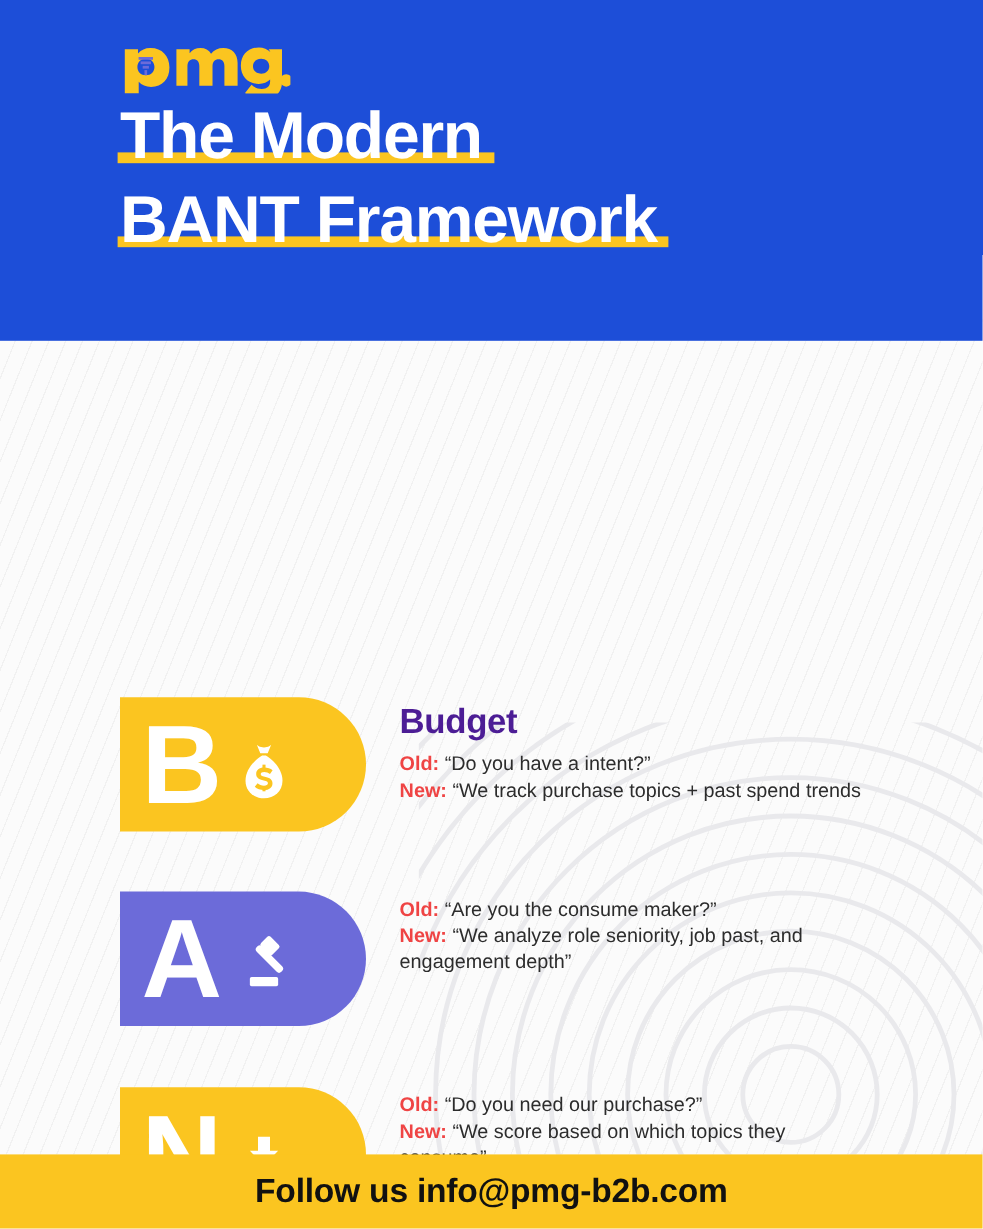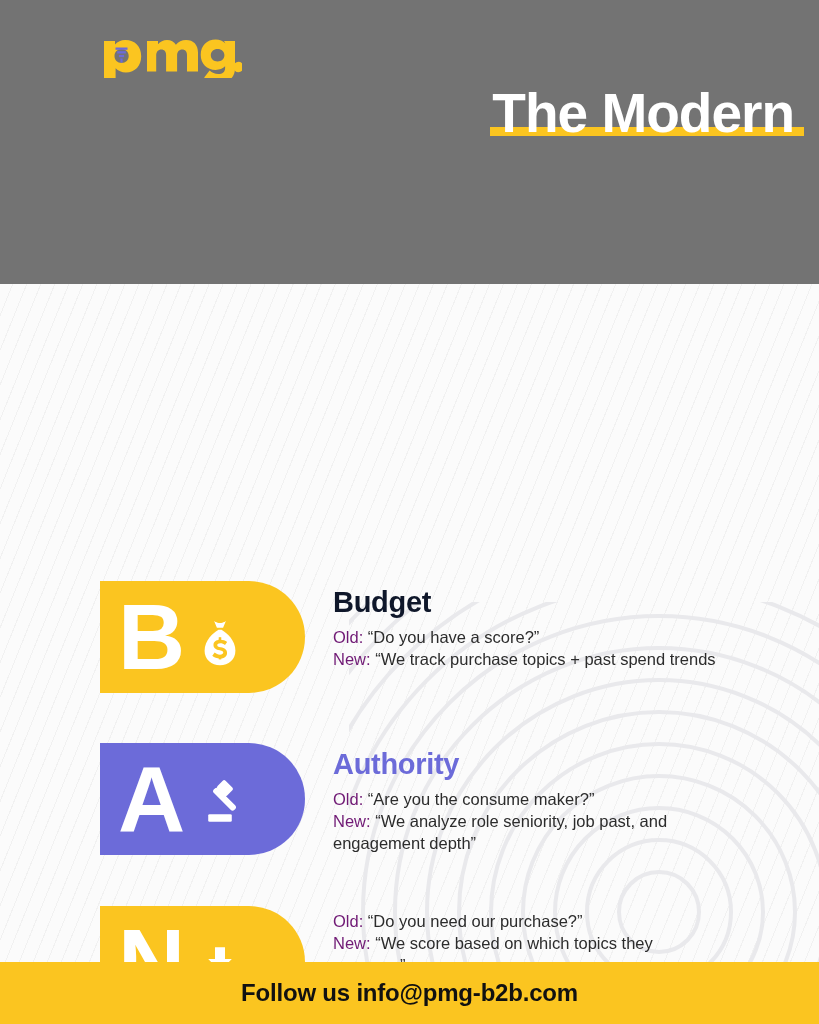--- a/index.html
+++ b/index.html
@@ -38,23 +38,22 @@
     position:absolute;
     left:0;top:252px;width:819px;height:710px;
     overflow:hidden;
   }
   .bg-rings svg{position:absolute;right:-150px;bottom:-260px;}
 
   
   .header{
     position:relative;z-index:3;
     height:252px;
-    background:#737373;
+    background:#1d4ed8;
     padding:16px;
-    text-align:right;
   }
   .logo{
     position:absolute;left:100px;top:28px;
     display:flex;align-items:flex-end;
     height:50px;
   }
   .logo svg{display:block;}
   .title-block{
     position:absolute;left:98px;top:82px;
     width:700px;
@@ -131,40 +130,40 @@
     padding-top:4px;
     flex:1 1 auto;
   }
   .row-title{
     font-size:29px;
     font-weight:bold;
     line-height:34px;
     margin:0 0 7px 0;
     letter-spacing:-0.3px;
   }
-  .row-title.yellow{color:#0f172a;}
+  .row-title.yellow{color:#4c1d95;}
   .row-title.purple{color:#6c6bd9;}
   .row-body{
     font-size:16.5px;
     line-height:22px;
     color:#2c2c2c;
     max-width:392px;
   }
-  .row-body .lbl{font-weight:normal;color:#701a75;}
+  .row-body .lbl{font-weight:bold;color:#ef4444;}
 
   
   .footer{
     position:absolute;z-index:3;
     left:0;bottom:0;
     width:819px;height:62px;
     background:#fbc520;
     display:flex;align-items:center;justify-content:center;
   }
   .footer-text{
-    font-size:24px;
+    font-size:28px;
     font-weight:bold;
     color:#111111;
     letter-spacing:-0.2px;
   }
 </style>
 </head>
 <body>
 
 <div class="page">
 
@@ -220,20 +219,26 @@
       </svg>
     </div>
 
     <div class="title-block">
       <div class="title-row">
         <div class="title-line">
           <span class="rule"></span>
           <span class="txt">The Modern</span>
         </div>
       </div>
+      <div class="title-row">
+        <div class="title-line">
+          <span class="rule"></span>
+          <span class="txt">BANT Framework</span>
+        </div>
+      </div>
     </div>
   </div>
 
   <div class="main">
 
     <div class="row row-1">
       <div class="badge yellow">
         <div class="badge-letter">B</div>
         <div class="badge-icon">
           <svg width="58" height="58" viewBox="0 0 64 64" aria-hidden="true">
@@ -244,42 +249,41 @@
               <rect x="30.6" y="45" width="2.8" height="4"></rect>
               <path d="M32 27.2 c-4.4 0 -7.2 2.3 -7.2 5.8 c0 3.3 2.4 5 7 6 c2.9 .6 3.8 1.3 3.8 2.5 c0 1.4 -1.4 2.3 -3.6 2.3 c-2.4 0 -4.3 -.9 -5.9 -2.3 l-2.6 3.4 c2.1 1.9 5.1 3 8.5 3 c4.8 0 7.8 -2.4 7.8 -6.1 c0 -3.4 -2.3 -5.1 -7.1 -6.1 c-2.8 -.6 -3.7 -1.2 -3.7 -2.4 c0 -1.2 1.2 -2 3.2 -2 c2.1 0 3.8 .7 5.3 1.9 l2.4 -3.5 c-1.9 -1.5 -4.5 -2.5 -7.9 -2.5 Z"></path>
             </g>
           </svg>
         </div>
       </div>
       <div class="content">
         <div class="row-title yellow">Budget</div>
         <div class="row-body">
           <span class="lbl">Old:</span>
-          <span>“Do you have a score?”</span><br>
+          <span>“Do you have a intent?”</span><br>
           <span class="lbl">New:</span>
           <span>“We track purchase topics + past spend trends</span>
         </div>
       </div>
     </div>
 
     <div class="row row-2">
       <div class="badge purple">
         <div class="badge-letter">A</div>
         <div class="badge-icon">
           <svg width="58" height="58" viewBox="0 0 64 64" aria-hidden="true">
             <g fill="#ffffff">
               <rect x="30" y="6" width="15" height="12.5" rx="2.2" transform="rotate(45 37.5 12.2)"></rect>
               <rect x="21" y="21" width="32" height="7" rx="3" transform="rotate(45 37 24.5)"></rect>
               <rect x="19" y="41" width="26" height="8.5" rx="1.6"></rect>
             </g>
           </svg>
         </div>
       </div>
       <div class="content">
-        <div class="row-title purple">Authority</div>
         <div class="row-body">
           <span class="lbl">Old:</span>
           <span>“Are you the consume maker?”</span><br>
           <span class="lbl">New:</span>
           <span>“We analyze role seniority, job past, and engagement depth”</span>
         </div>
       </div>
     </div>
 
     <div class="row row-3">

